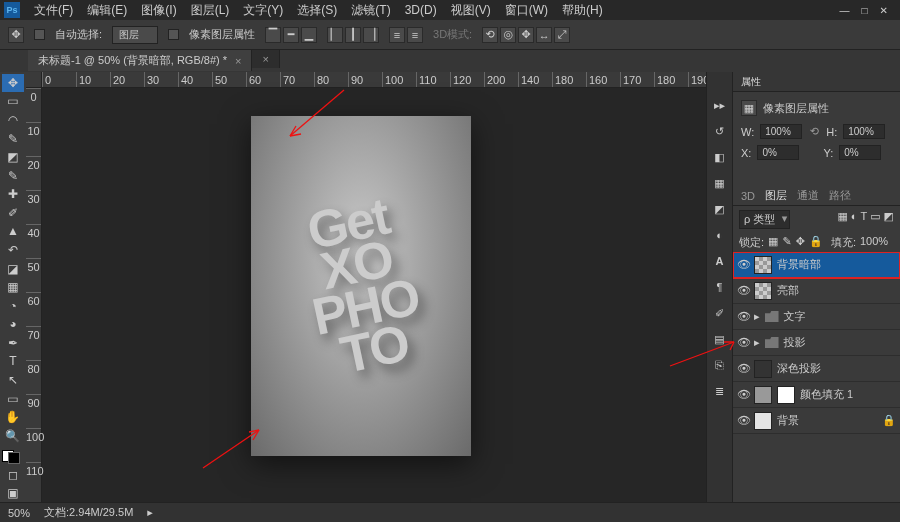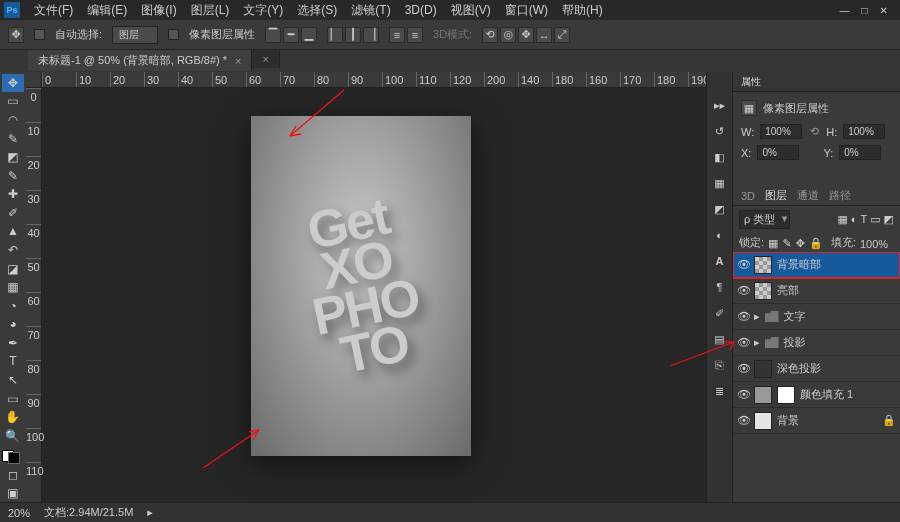--- a/index.html
+++ b/index.html
@@ -38,24 +38,24 @@
 .dock-icon{width:18px;height:18px;display:flex;align-items:center;justify-content:center;color:#ccc}
 .panels{width:168px;background:#3a3a3a;border-left:1px solid #222;display:flex;flex-direction:column}
 .panel-header{height:20px;background:#363636;display:flex;align-items:center;padding:0 8px;gap:12px;font-size:10px;color:#ddd;border-bottom:1px solid #222}
 .prop-body{padding:8px;font-size:10px;color:#ccc;flex:none;height:94px}
 .prop-row{display:flex;align-items:center;gap:6px;margin-bottom:6px}
 .prop-row .field{background:#2d2d2d;border:1px solid #222;padding:1px 4px;font-size:10px;width:42px}
 .prop-link{width:12px;color:#999;text-align:center}
 .layers-tabs{height:20px;display:flex;align-items:center;gap:10px;padding:0 8px;font-size:10px;border-bottom:1px solid #222}
 .layers-tabs span{color:#999}
 .layers-tabs span.act{color:#ddd}
-.layers-control{padding:4px 6px;display:flex;align-items:center;gap:8px;font-size:10px}
+.layers-control{padding:4px 6px;display:flex;align-items:flex-start;gap:8px;font-size:10px}
 .layers-control .small-select{background:#2d2d2d;border:1px solid #222;padding:1px 14px 1px 4px;position:relative}
 .layers-control .small-select::after{content:"▾";position:absolute;right:2px;color:#999}
-.lock-row{display:flex;align-items:flex-end;gap:4px;padding:2px 6px;font-size:10px;color:#aaa}
+.lock-row{display:flex;align-items:flex-start;gap:4px;padding:2px 6px;font-size:10px;color:#aaa}
 .layer-list{flex:1;background:#3a3a3a;overflow:hidden}
 .layer-item{display:flex;align-items:center;height:26px;border-bottom:1px solid #2d2d2d;padding:0 4px;gap:5px;font-size:10px}
 .layer-item.selected{background:#155a9c;outline:2px solid #d22;outline-offset:-1px}
 .eye{width:12px;text-align:center;color:#ccc}
 .thumb{width:18px;height:18px;background:#888;border:1px solid #222}
 .thumb.checker{background:repeating-conic-gradient(#999 0 25%,#ccc 0 50%) 0 0/8px 8px}
 .thumb.dark{background:#333}
 .thumb.fill{background:#999}
 .thumb.white{background:#e4e4e4}
 .folder-ic{width:14px;height:11px;background:#777;clip-path:polygon(0 20%,40% 20%,48% 0,100% 0,100% 100%,0 100%)}
@@ -318,16 +318,16 @@
         </div>
       </div>
     <svg class="arrow" style="position:absolute;right:162px;top:338px" width="70" height="30">
         <path d="M2 28 L66 4"></path>
         <path d="M66 4 L56 4 M66 4 L62 12"></path>
       </svg>
   </div>
 </div>
 
 <div class="status">
-  <span>20%</span>
-  <span>文档:2.94M/21.5M</span>
+  <span>50%</span>
+  <span>文档:2.94M/29.5M</span>
   <span>▸</span>
 </div>
 
 </body></html>

